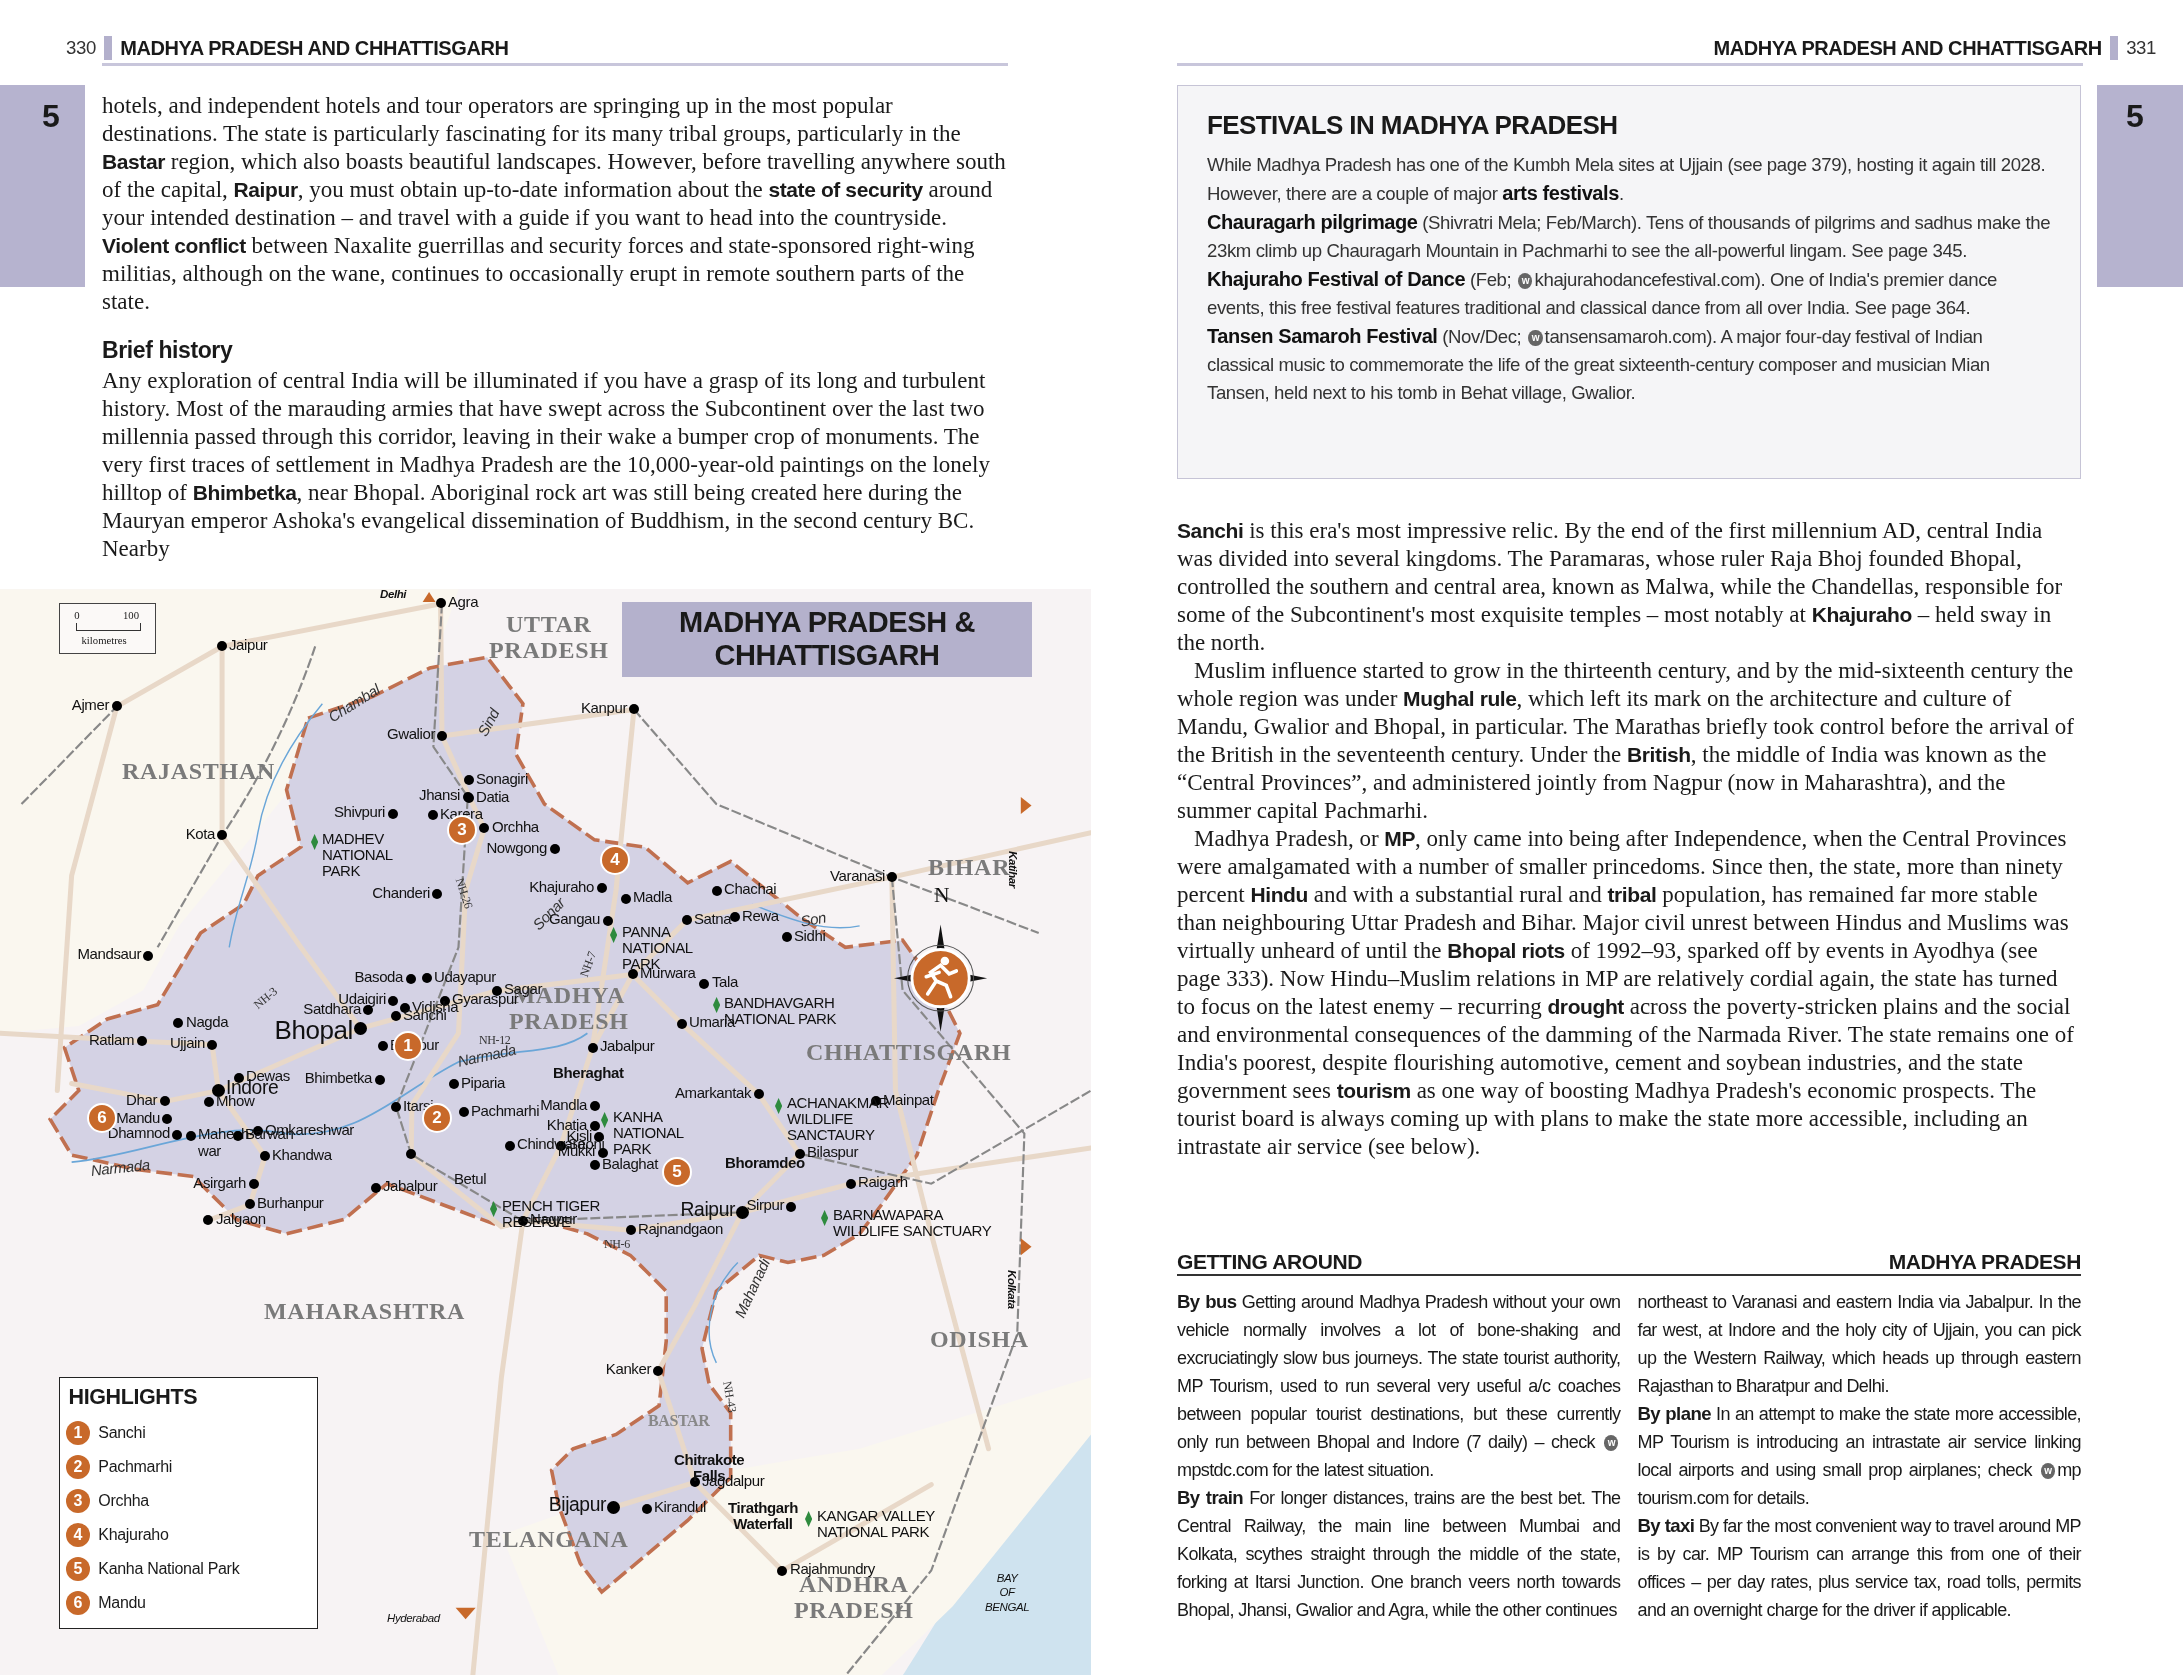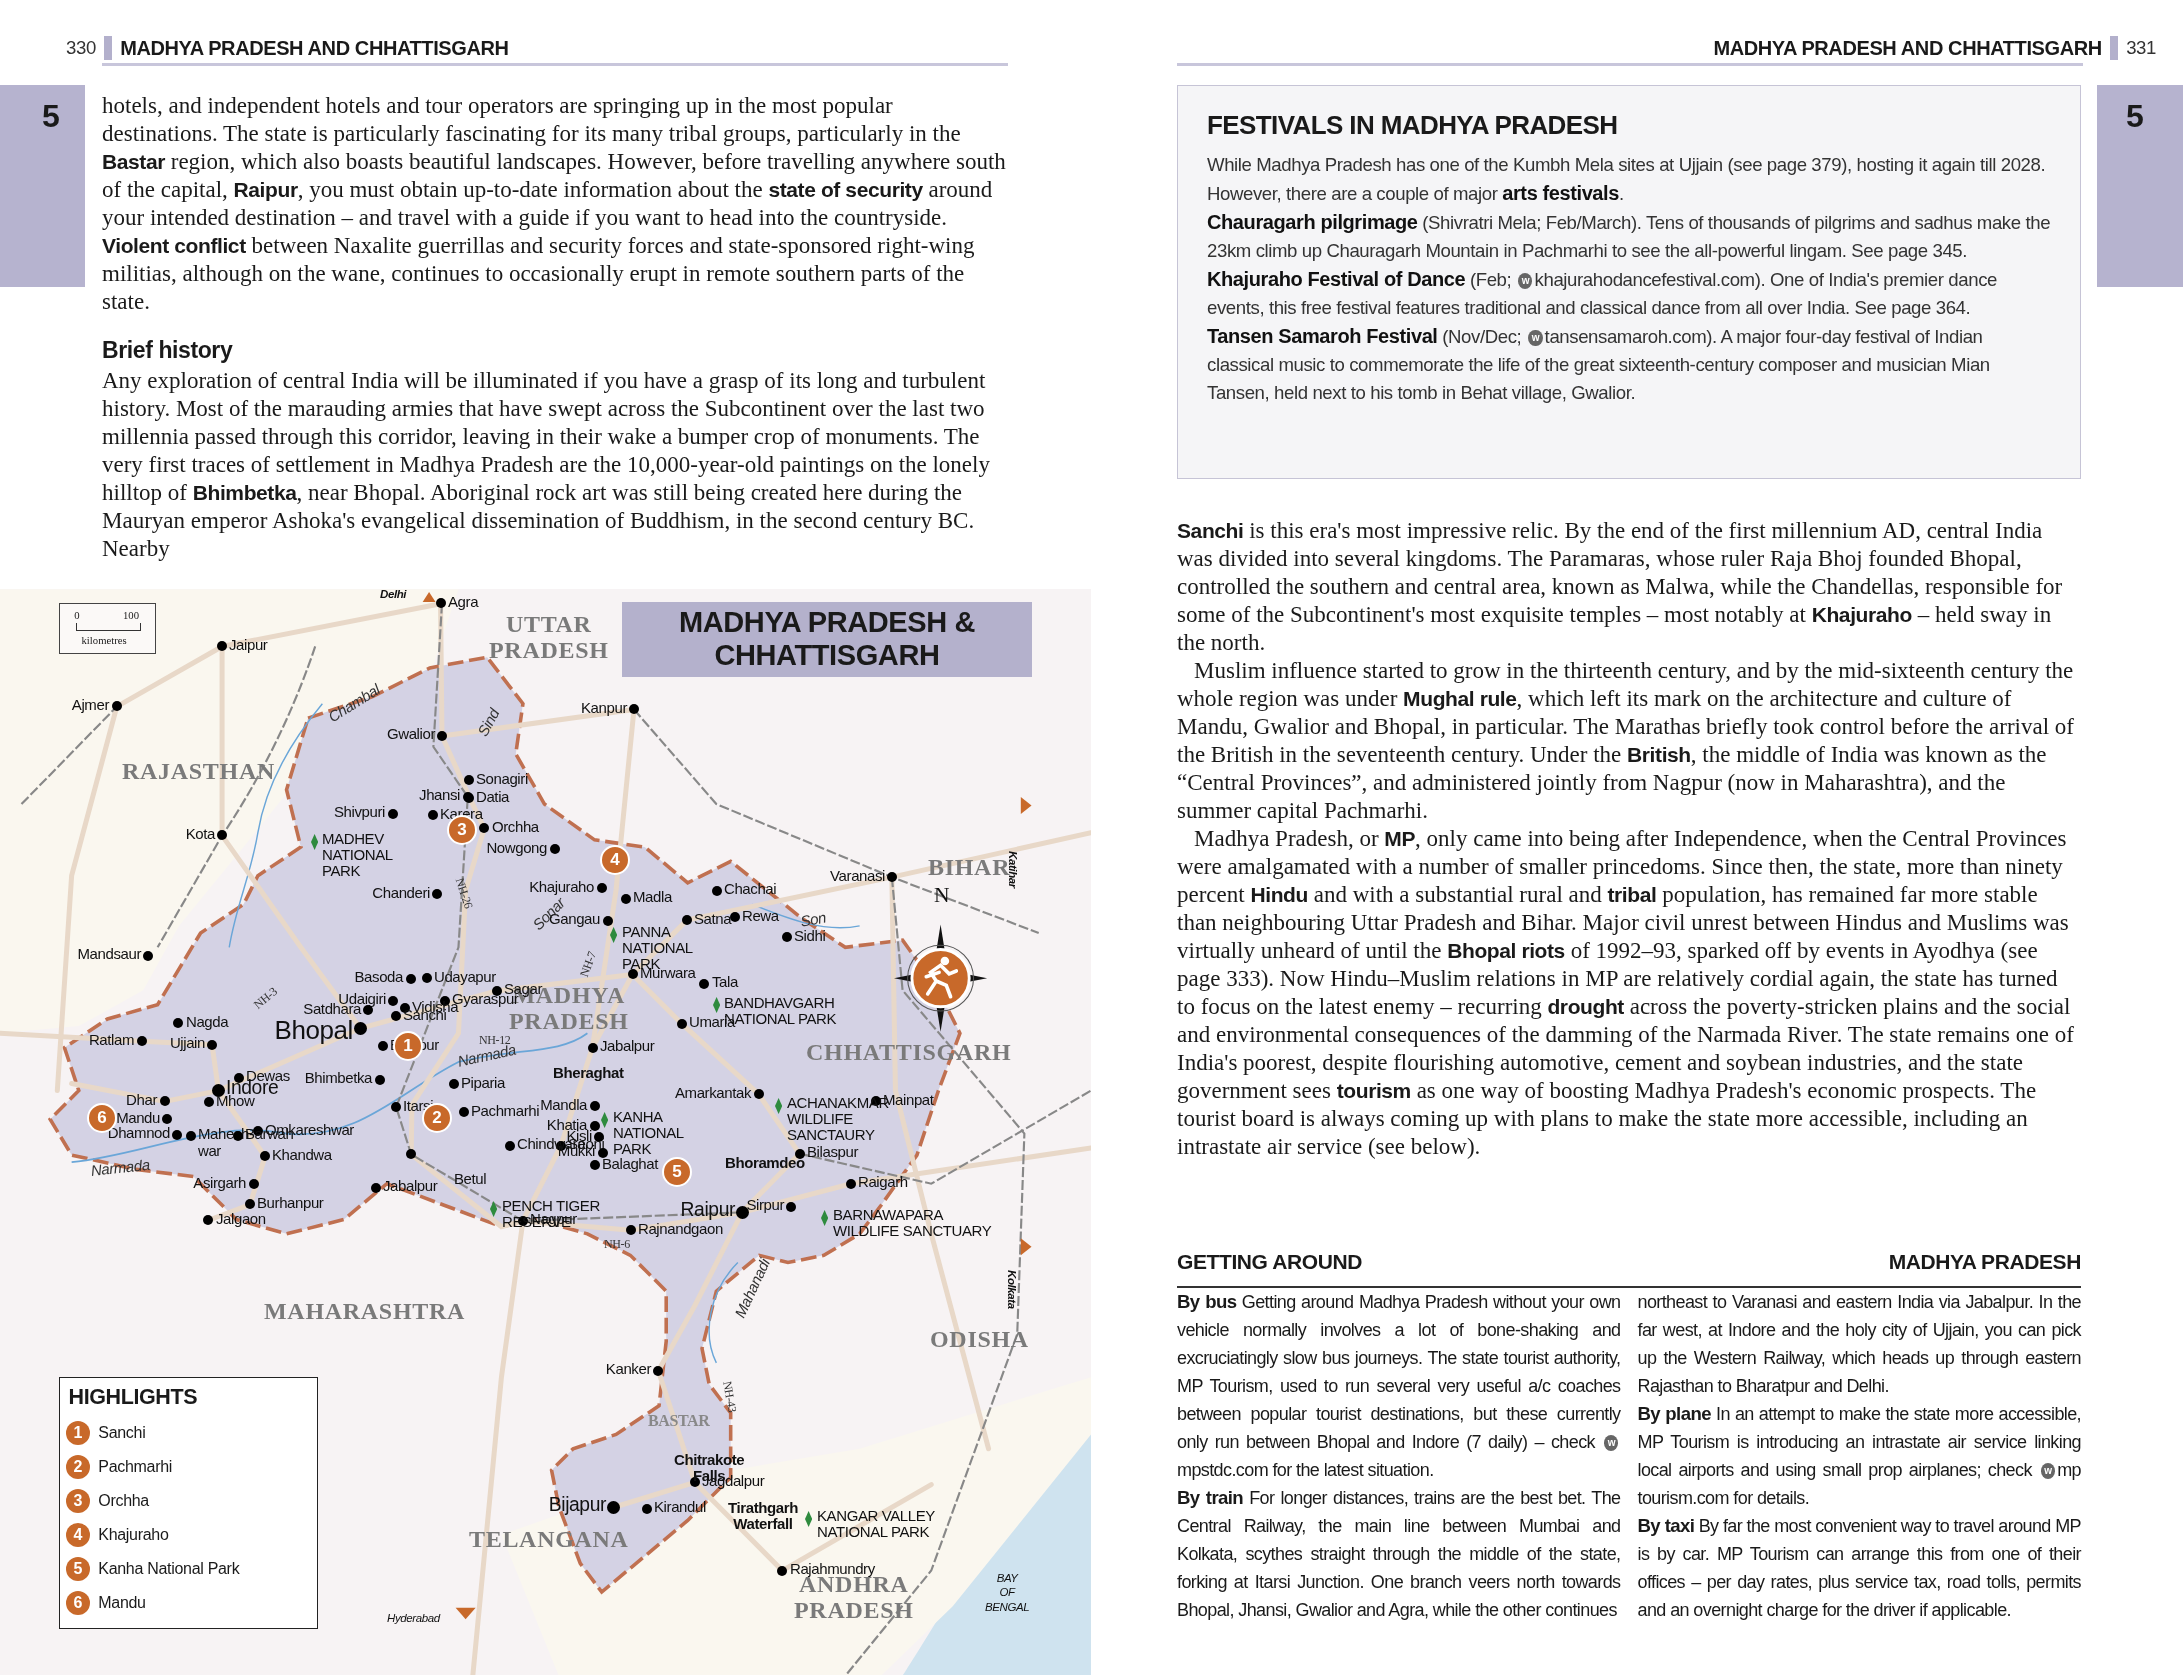--- a/index.html
+++ b/index.html
@@ -18,21 +18,21 @@
   .body-text p{margin:0;}
   .body-text p.indent{text-indent:17px;}
   .subhead{font-family:"Liberation Sans",sans-serif;font-weight:bold;font-size:23px;letter-spacing:-0.4px;margin:20px 0 2.9px 0;}
   
   .fest-box{position:absolute;left:1177px;top:85px;width:904px;height:394px;background:#f5f5f7;border:1.4px solid #c6c4d6;box-sizing:border-box;padding:24px 29px;font-family:"Liberation Sans",sans-serif;}
   .fest-box h2{margin:0 0 10px 0;font-size:26px;letter-spacing:-0.6px;}
   .fest-box p{margin:0;font-size:18.6px;line-height:28px;color:#333;letter-spacing:-0.4px;}
   .fest-box p b{color:#111;font-size:20px;}
   .w-icon{display:inline-block;width:14.3px;height:16px;border-radius:50%;background:#666;color:#fff;font-size:10px;line-height:16px;text-align:center;font-weight:bold;vertical-align:middle;margin:0 2.1px;}
   
-  .ga-head{position:absolute;left:1177px;top:1250px;width:904px;display:flex;justify-content:space-between;font-family:"Liberation Sans",sans-serif;font-weight:bold;font-size:21px;letter-spacing:-0.4px;padding-bottom:12px;border-bottom:2.9px solid #333;}
+  .ga-head{position:absolute;left:1177px;top:1250px;width:904px;display:flex;justify-content:space-between;font-family:"Liberation Sans",sans-serif;font-weight:bold;font-size:21px;letter-spacing:-0.4px;padding-bottom:0;border-bottom:2.9px solid #333;}
   .ga-cols{position:absolute;left:1177px;top:1288px;width:904px;display:flex;gap:17px;font-family:"Liberation Sans",sans-serif;font-size:18px;line-height:28px;letter-spacing:-0.6px;}
   .ga-cols .col{flex:1;text-align:justify;}
   .ga-cols p{margin:0;}
   .ga-cols b{font-size:18.6px;}
   
   .map{position:absolute;left:0;top:589px;width:1091px;height:1087px;background:#f7f3f4;overflow:hidden;}
   .map svg{position:absolute;left:0;top:0;}
   .map-label{position:absolute;font-family:"Liberation Sans",sans-serif;font-size:15px;letter-spacing:-0.4px;color:#111;white-space:nowrap;}
   .state-label{position:absolute;font-family:"Liberation Serif",serif;font-weight:bold;color:#7a7a7a;font-size:24px;letter-spacing:0.7px;line-height:26px;text-align:center;}
   .map-title{position:absolute;left:622px;top:13px;width:410px;height:75px;background:#b4b1cc;font-family:"Liberation Sans",sans-serif;font-weight:bold;font-size:29px;line-height:33px;text-align:center;padding-top:4.3px;box-sizing:border-box;letter-spacing:-0.4px;}

